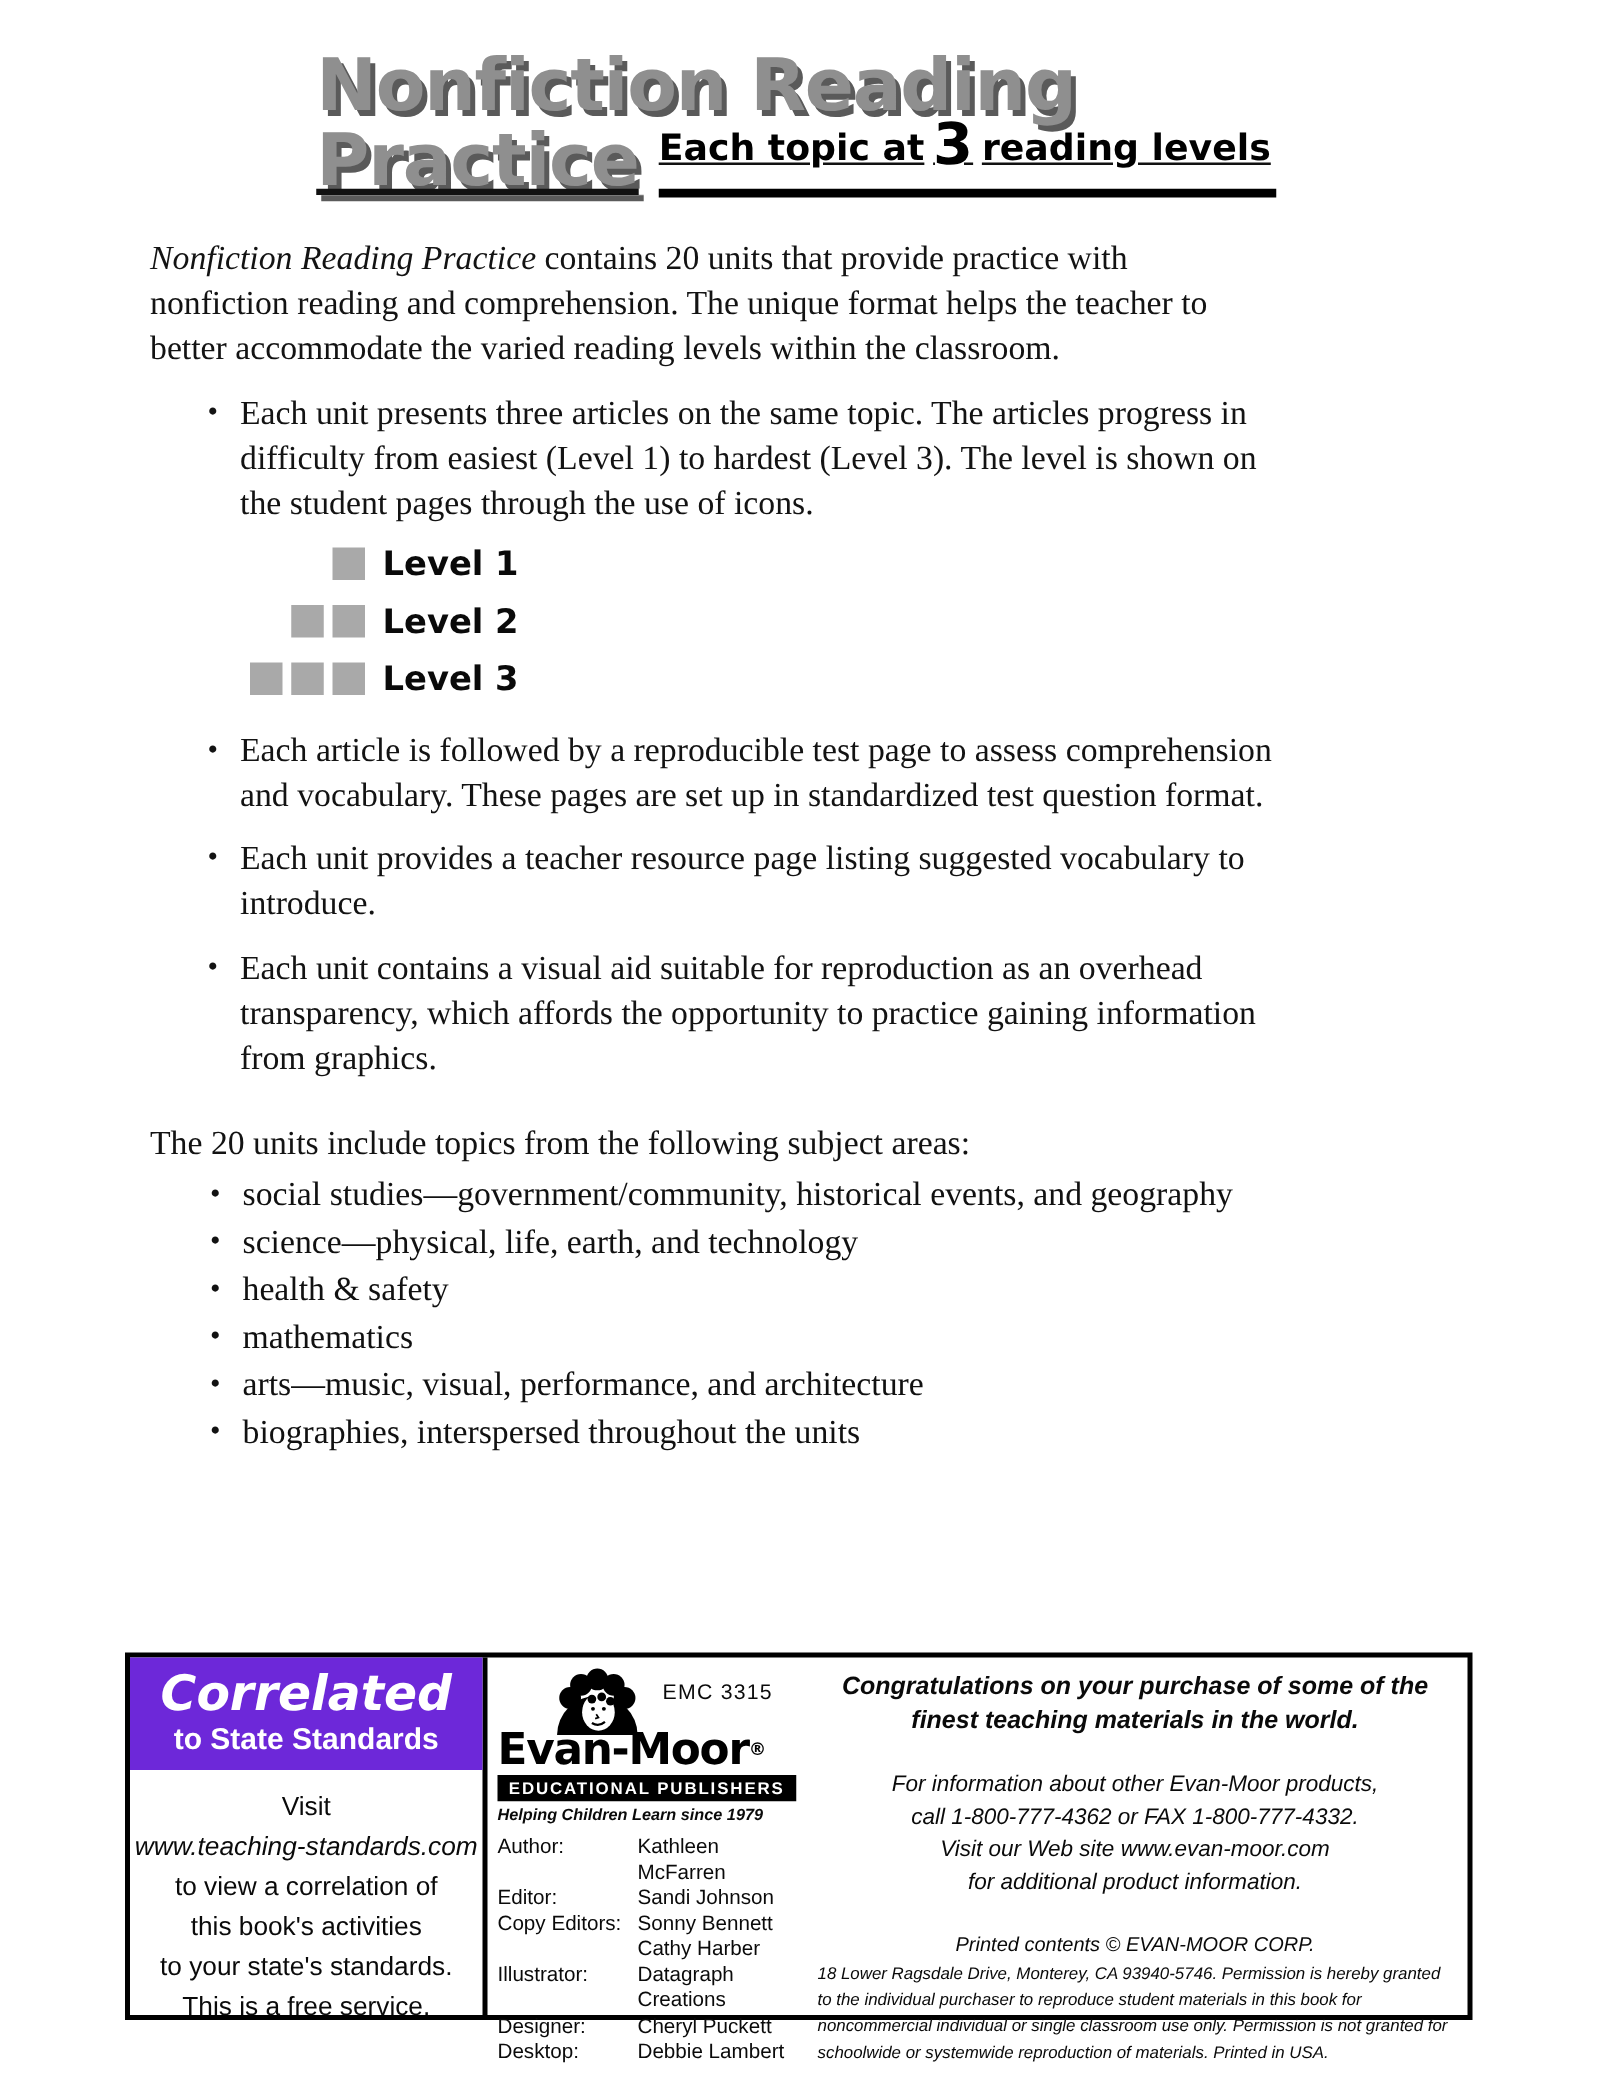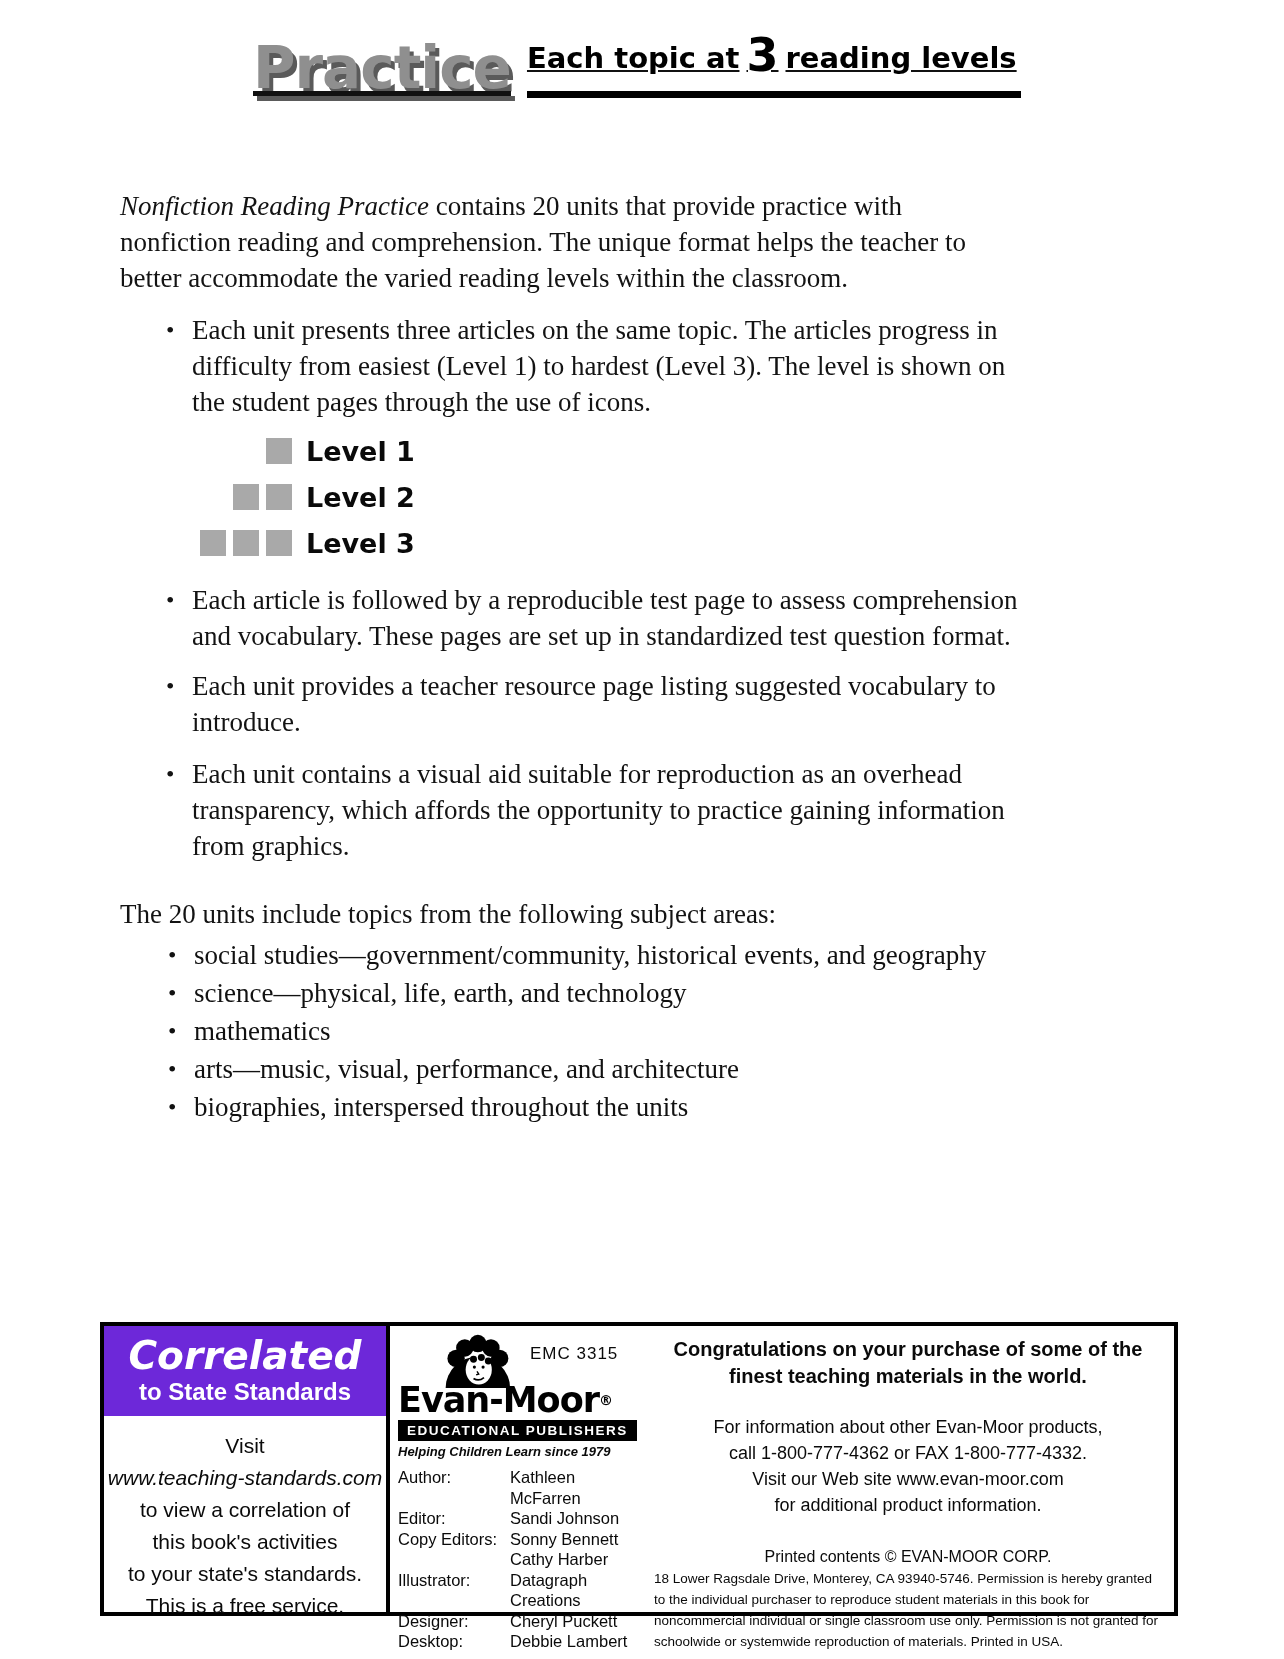--- a/index.html
+++ b/index.html
@@ -63,32 +63,33 @@
   .logotype{font-family:"DejaVu Sans",sans-serif;font-weight:bold;font-size:35px;
             line-height:36px;letter-spacing:-1px;color:#000;margin-top:-6px;}
   .reg{font-size:14px;vertical-align:top;}
   .edu-banner{display:inline-block;background:#000;color:#fff;font-weight:bold;
               font-size:13.5px;letter-spacing:1.5px;padding:3px 9px;margin-top:2px;}
   .tagline{font-weight:bold;font-style:italic;font-size:13px;margin-top:3px;}
   .credits{margin-top:8px;font-size:16.5px;line-height:20.5px;}
   .credit-row{display:flex;}
   .credit-label{width:112px;flex:0 0 112px;}
 
-  .f-right{flex:1;padding:10px 12px 0;text-align:center;}
+  .f-right{flex:1;padding:10px 12px 0;text-align:center;font-style:italic;}
   .congrats{font-weight:bold;font-size:20px;line-height:27px;white-space:pre-line;}
   .prod-info{font-size:18px;line-height:26px;white-space:pre-line;margin-top:24px;}
   .entire{font-size:16px;line-height:21px;margin-top:28px;}
   .fineprint{font-size:13.5px;line-height:21px;text-align:left;margin-top:1px;}
 </style>
 </head>
 <body>
 
 <div class="page">
 
   <div class="title-block">
+    <div class="title-line">Nonfiction Reading</div>
     <div class="title-row2">
       <div class="title-line">Practice</div>
       <div class="subtitle">
         <span>Each topic at</span><span class="sub-num">3</span><span>reading levels</span>
       </div>
     </div>
   </div>
 
   <div class="intro serif">
     <div><span class="ital">Nonfiction Reading Practice</span><span> contains 20 units that provide practice with</span></div>
@@ -146,20 +147,24 @@
 
   <div class="subjects-heading serif">The 20 units include topics from the following subject areas:</div>
   <div class="subjects">
     <div class="subject-row">
         <span class="dot"></span>
         <span class="stext">social studies—government/community, historical events, and geography</span>
       </div>
     <div class="subject-row">
         <span class="dot"></span>
         <span class="stext">science—physical, life, earth, and technology</span>
+      </div>
+    <div class="subject-row">
+        <span class="dot"></span>
+        <span class="stext">health &amp; safety</span>
       </div>
     <div class="subject-row">
         <span class="dot"></span>
         <span class="stext">mathematics</span>
       </div>
     <div class="subject-row">
         <span class="dot"></span>
         <span class="stext">arts—music, visual, performance, and architecture</span>
       </div>
     <div class="subject-row">

